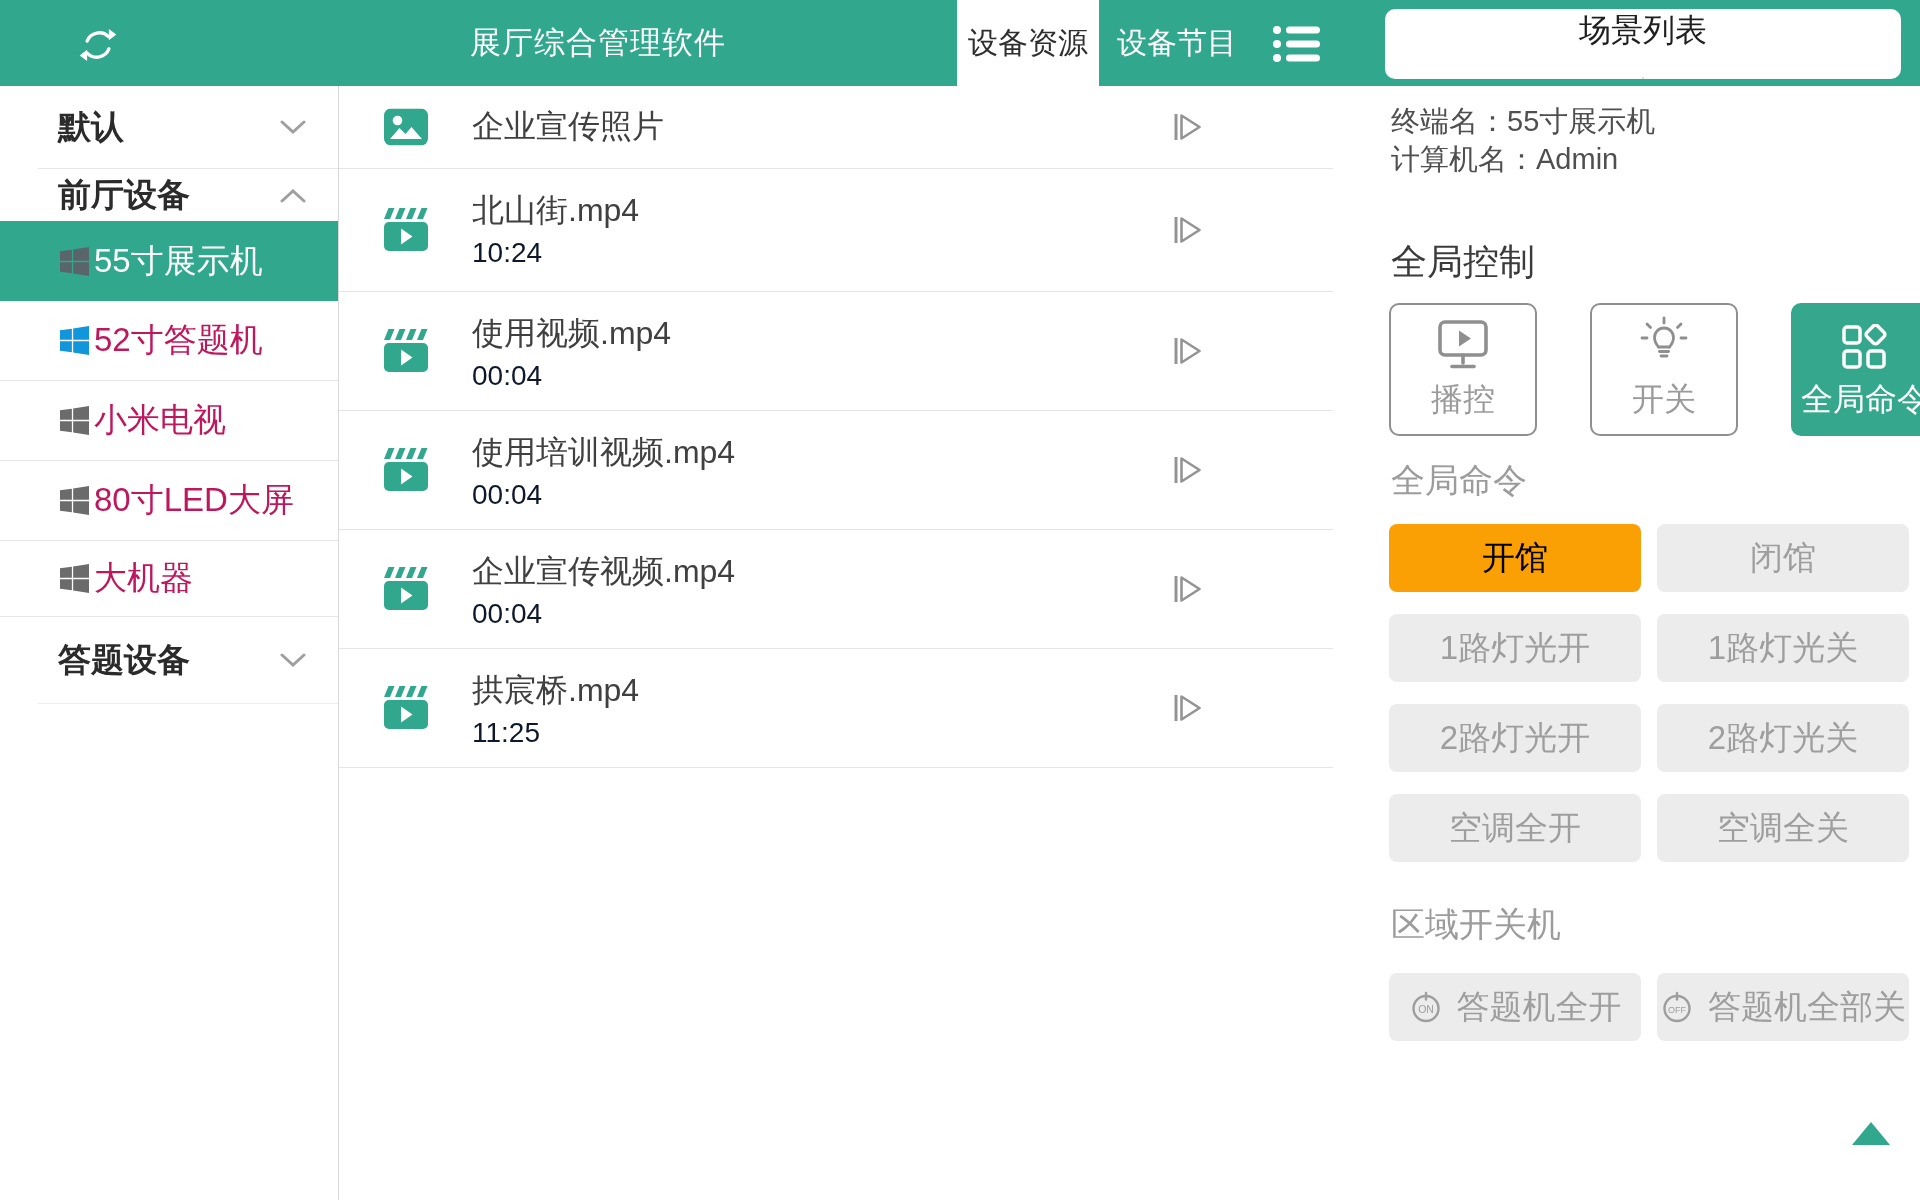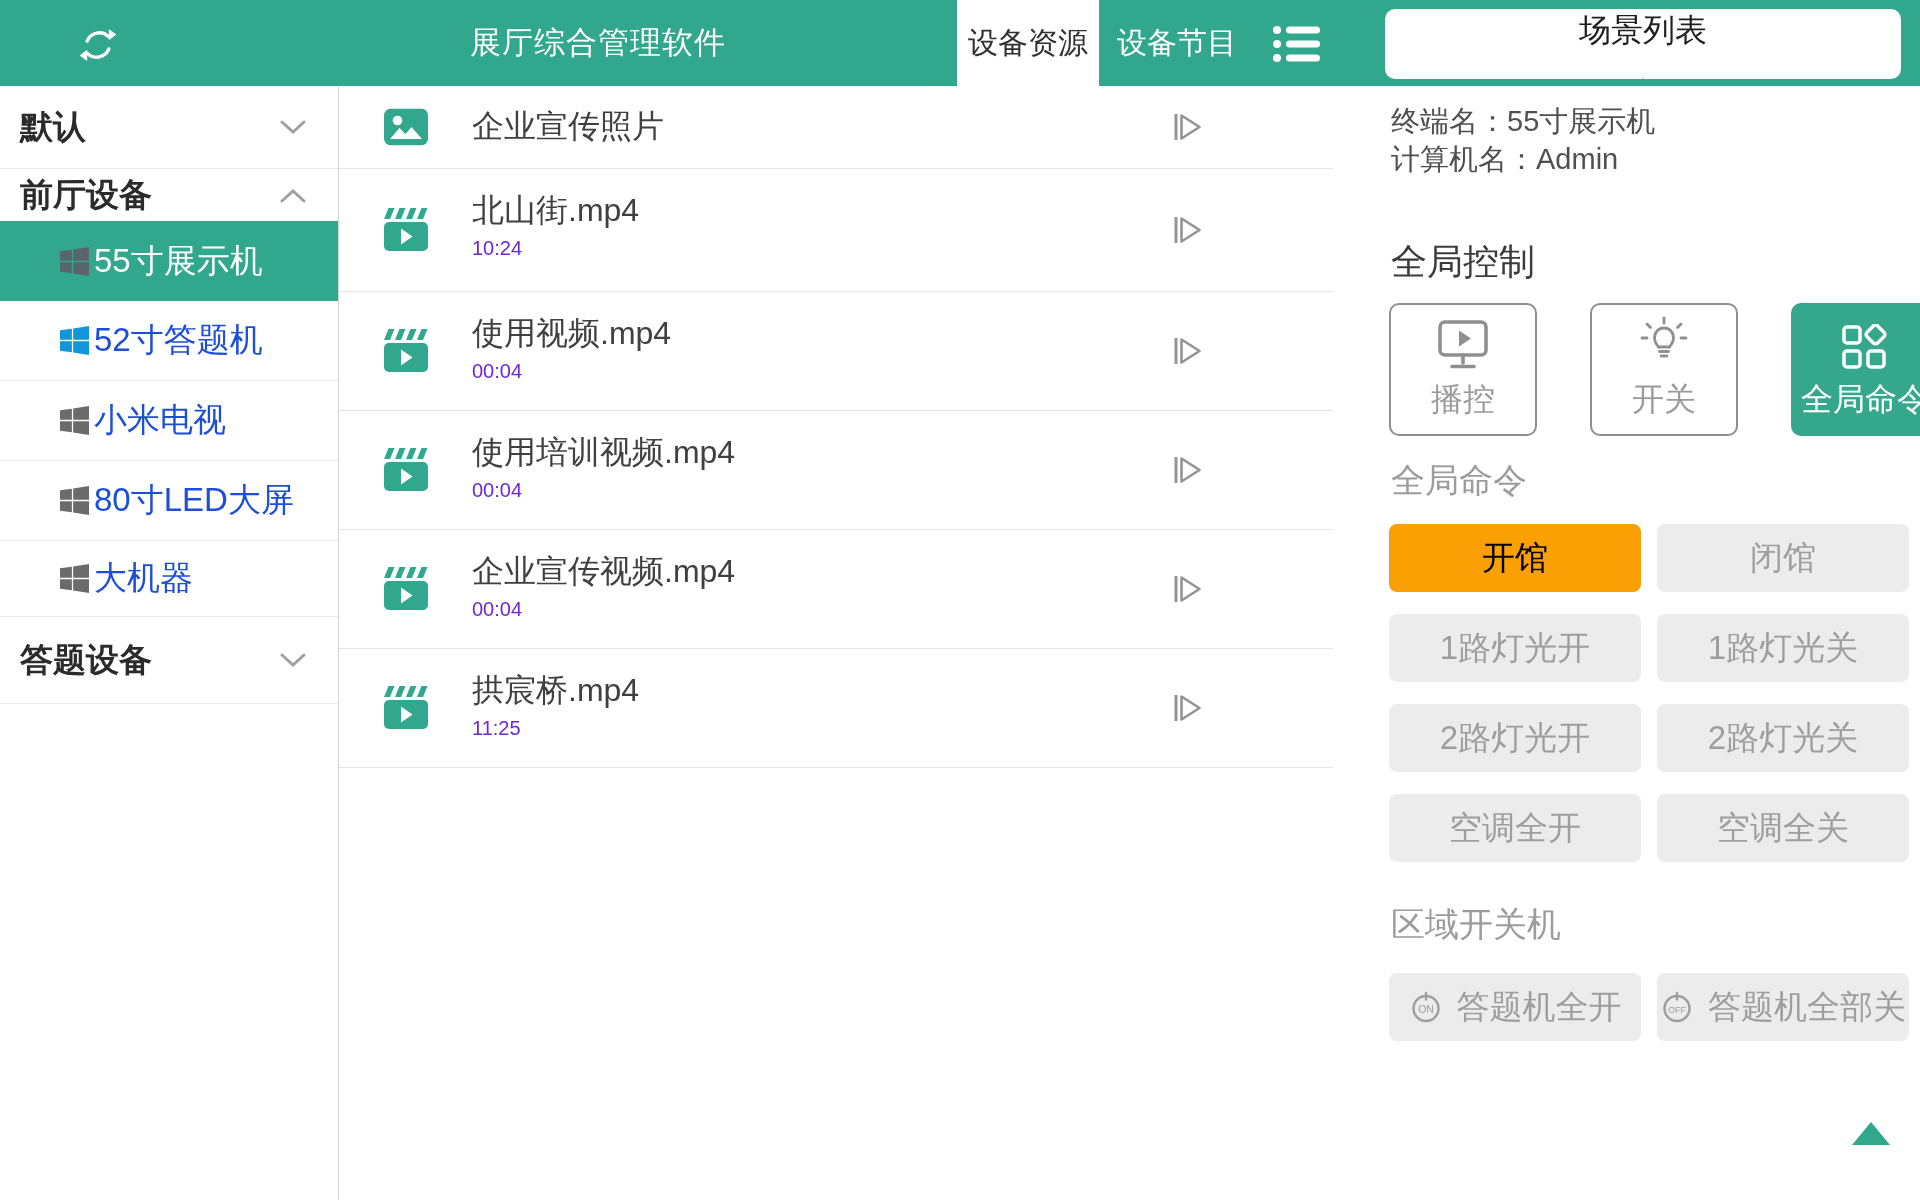--- a/index.html
+++ b/index.html
@@ -18,40 +18,40 @@
   .hdr-list { position:absolute; left:1272px; top:23px; width:52px; height:42px; color:#fff; cursor:pointer; }
   .scene-pill { position:absolute; left:1385px; top:9px; width:516px; height:70px; background:#fff;
                 border-radius:10px; display:flex; align-items:center; justify-content:center; gap:24px; cursor:pointer;flex-direction:column; }
   .scene-pill span { font-size:32px; color:#1f1f1f; }
   .scene-pill .sync { width:34px; height:34px; color:#222; }
 
   
   .sidebar { position:absolute; left:0; top:86px; width:339px; height:1114px; background:#fff;
              border-right:1px solid #d8d8d8; }
   .sb-group { display:flex; align-items:center; justify-content:space-between;
-              padding:0 32px 0 20px; font-size:33px; font-weight:bold; color:#2b2b2b; cursor:pointer; }
+              padding:0 32px 0 20px; font-size:33px; font-weight:bold; color:#2b2b2b; cursor:pointer;margin-left:38px; }
   .sb-g1 { height:83px; border-bottom:1px solid #e6e6e6; }
   .sb-g2 { height:52px; }
   .sb-g3 { height:87px; border-bottom:1px solid #ededed; }
-  .sb-item { display:flex; align-items:center; padding-left:60px; font-size:33px; color:#1d4ed8;
+  .sb-item { display:flex; align-items:center; padding-left:60px; font-size:33px; color:#be185d;
              cursor:pointer; border-bottom:1px solid #e6e6e6; height:80px; }
   .sb-item .win { width:29px; height:29px; margin-right:5px; flex:none; }
   .sb-item.sel { background:#31a78d; color:#fff; border-bottom:none; }
   .win-gray { color:#6b6b6b; } .win-dark { color:#5a656b; } .win-blue { color:#1196db; }
   .chev { width:26px; height:15px; color:#9f9f9f; flex:none; }
 
   
   .media { position:absolute; left:339px; top:86px; width:994px; height:1114px; background:#fff; }
   .m-row { position:relative; border-bottom:1px solid #e5e5e5; cursor:pointer; }
   .m-r1 { height:83px; } .m-tall { height:123px; } .m-std { height:119px; }
   .m-icon { position:absolute; left:45px; top:50%; transform:translateY(-50%); width:44px; height:44px; }
   .m-icon1 { position:absolute; left:45px; top:50%; transform:translateY(-50%); width:44px; height:37px; }
   .m-title-c { position:absolute; left:133px; top:50%; transform:translateY(-50%); font-size:32px; color:#404040; }
   .m-title { position:absolute; left:133px; top:20px; font-size:32px; color:#404040; }
-  .m-dur { position:absolute; left:133px; top:68px; font-size:20px; color:#6d28d9; }
+  .m-dur { position:absolute; left:133px; top:68px; font-size:28px; color:#0f172a; }
   .m-play { position:absolute; left:829px; top:50%; transform:translateY(-50%); width:40px; height:40px; color:#949494; cursor:pointer; }
 
   
   .panel { position:absolute; left:1381px; top:86px; width:520px; height:1114px;margin-left:8px; }
   .info { position:absolute; left:2px; top:16px; font-size:29px; color:#4f4f4f; line-height:38px; }
   .h-big { position:absolute; left:2px; top:152px; font-size:36px; color:#3b3b3b; font-weight:500; }
   .ctl-row { position:absolute; left:0; top:217px; width:624px; height:133px; display:flex; gap:53px; }
   .ctl-btn { width:148px; height:133px; border:2px solid #8f8f8f; border-radius:10px; background:#fff;
              display:flex; flex-direction:column; align-items:center; justify-content:flex-end;
              padding-bottom:12px; gap:6px; cursor:pointer; }

